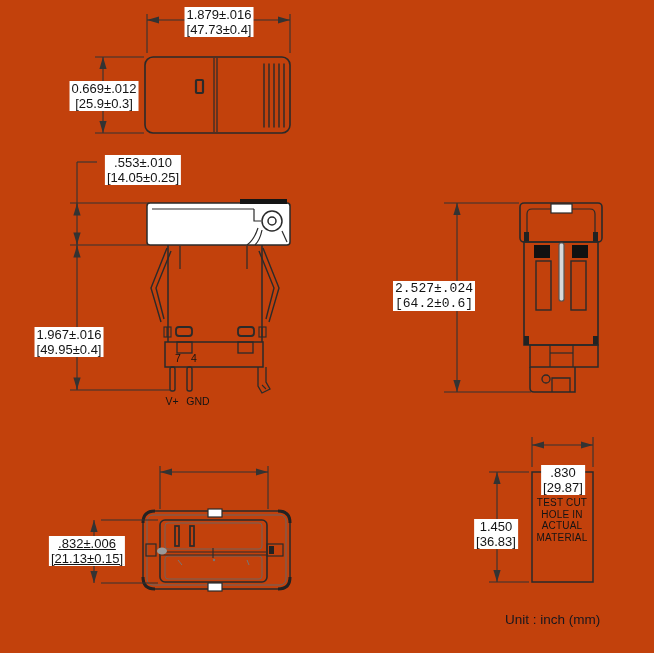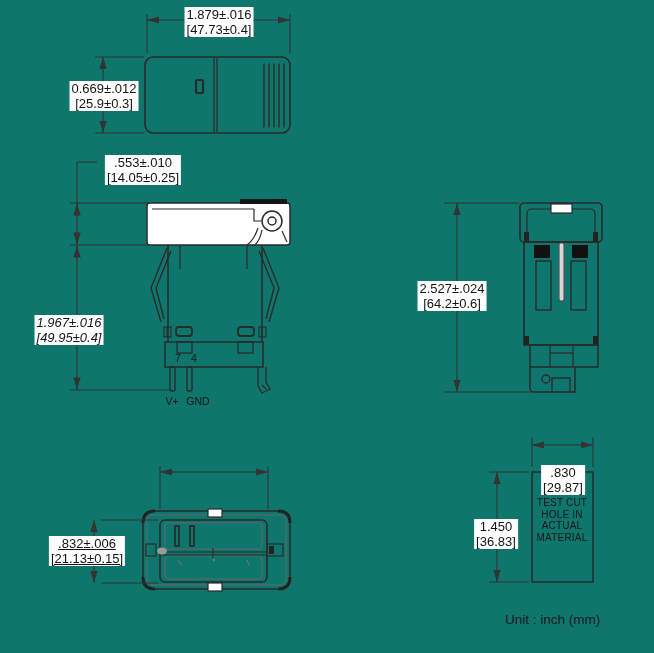--- a/index.html
+++ b/index.html
@@ -1,16 +1,16 @@
 <!DOCTYPE html>
 <html><head>
 <meta charset="utf-8">
 <style>
   html,body{margin:0;padding:0;background:#ffffff;}
-  #stage{position:relative;width:654px;height:653px;background:#0f766e;overflow:hidden;
+  #stage{position:relative;width:654px;height:653px;background:#c2410c;overflow:hidden;
          font-family:"Liberation Sans", sans-serif;color:#111;}
   #art{position:absolute;left:0;top:0;z-index:1;}
   .txt{position:absolute;z-index:2;}
   .dim{transform:translateX(-50%);text-align:center;font-size:13px;line-height:15px;
        white-space:nowrap;background:#fff;padding:0 2px;color:#141414;font-weight:500;}
   .lbl{transform:translateX(-50%);text-align:center;font-size:10.5px;line-height:12px;
        white-space:nowrap;color:#141414;}
   .hole-note{transform:translateX(-50%);text-align:center;font-size:10px;line-height:11.5px;
        color:#141414;font-weight:500;letter-spacing:.2px;}
   .unit{font-size:13.5px;color:#17171f;}
@@ -180,25 +180,25 @@
     <span>[47.73±0.4]</span>
   </div>
   <div class="txt dim" style="left:104px;top:81px;">
     <span>0.669±.012</span><br>
     <span>[25.9±0.3]</span>
   </div>
   <div class="txt dim" style="left:143px;top:155px;">
     <span>.553±.010</span><br>
     <span>[14.05±0.25]</span>
   </div>
-  <div class="txt dim" style="left:69px;top:315px;font-style:italic;">
+  <div class="txt dim" style="left:69px;top:327px;">
     <span>1.967±.016</span><br>
     <span>[49.95±0.4]</span>
   </div>
-  <div class="txt dim" style="left:452px;top:281px;">
+  <div class="txt dim" style="left:434px;top:281px;font-family:Liberation Mono, monospace;">
     <span>2.527±.024</span><br>
     <span>[64.2±0.6]</span>
   </div>
   <div class="txt dim" style="left:87px;top:536px;text-decoration:underline;">
     <span>.832±.006</span><br>
     <span>[21.13±0.15]</span>
   </div>
   <div class="txt dim" style="left:563px;top:437px;margin-top:28px;">
     <span>.830</span><br>
     <span>[29.87]</span>

